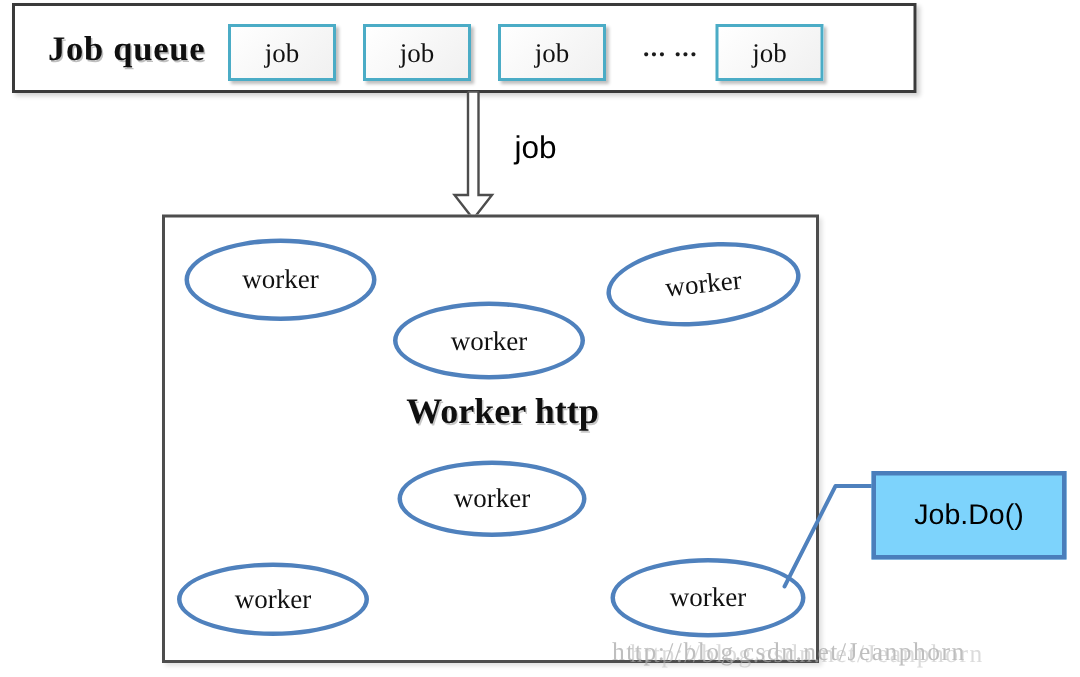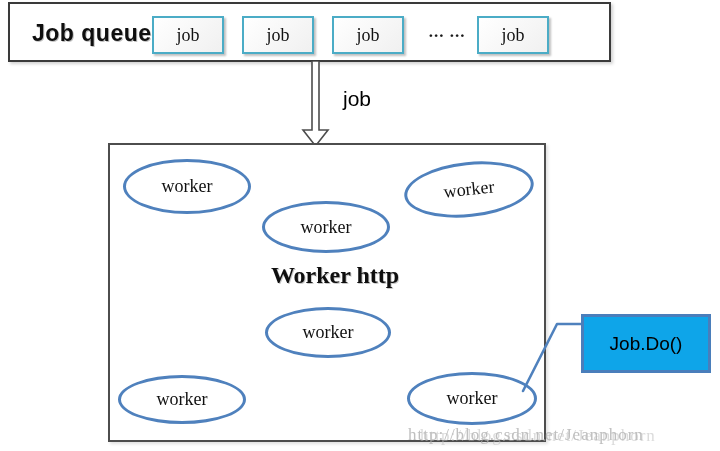--- a/index.html
+++ b/index.html
@@ -8,21 +8,21 @@
 
   
   .queue-box {
     position: absolute; left: 8px; top: 2px; width: 603px; height: 60px;
     background: #ffffff; border: 2px solid #3a3a3a;
     box-shadow: 2px 2px 3px rgba(0,0,0,0.18);
   }
   .queue-title {
     position: absolute; left: 22px; top: 16px;
     font-size: 23px; font-weight: bold; color: #0f0f0f;
-    letter-spacing: 0.5px; text-shadow: 1px 1px 0 rgba(0,0,0,0.25);
+    letter-spacing: 0.5px; text-shadow: 1px 1px 0 rgba(0,0,0,0.25); font-family: Liberation Serif, serif;
   }
   .job-item {
     position: absolute; top: 12px; width: 72px; height: 38px;
     border: 2px solid #4bacc6;
     background: linear-gradient(135deg, #ffffff 0%, #f0f0f0 100%);
     box-shadow: 2px 2px 2px rgba(0,0,0,0.25);
     display: flex; align-items: center; justify-content: center;
     font-family: "Liberation Serif", serif; font-size: 18px; color: #111;
   }
   .job-1 { left: 142px; }
@@ -64,21 +64,21 @@
   .w-2 { left: 262px; top: 201px; width: 128px; height: 52px; }
   .w-3 { left: 404px; top: 162px; width: 130px; height: 55px; transform: rotate(-6deg); }
   .w-4 { left: 265px; top: 307px; width: 126px; height: 51px; }
   .w-5 { left: 118px; top: 375px; width: 128px; height: 49px; }
   .w-6 { left: 407px; top: 372px; width: 130px; height: 53px; }
 
   
   .connector-svg { position: absolute; left: 0; top: 0; pointer-events: none; }
   .callout-box {
     position: absolute; left: 581px; top: 314px; width: 130px; height: 59px;
-    background: #0ea5e9; border: 3px solid #4a7ebb;
+    background: #7dd3fc; border: 3px solid #4a7ebb;
     display: flex; align-items: center; justify-content: center;
     font-size: 19px; color: #000;
   }
 
   
   .watermark {
     position: absolute; top: 425px; height: 20px;
     font-family: "Liberation Serif", serif; font-size: 17px;
     letter-spacing: 1px; white-space: nowrap; pointer-events: none;
   }

